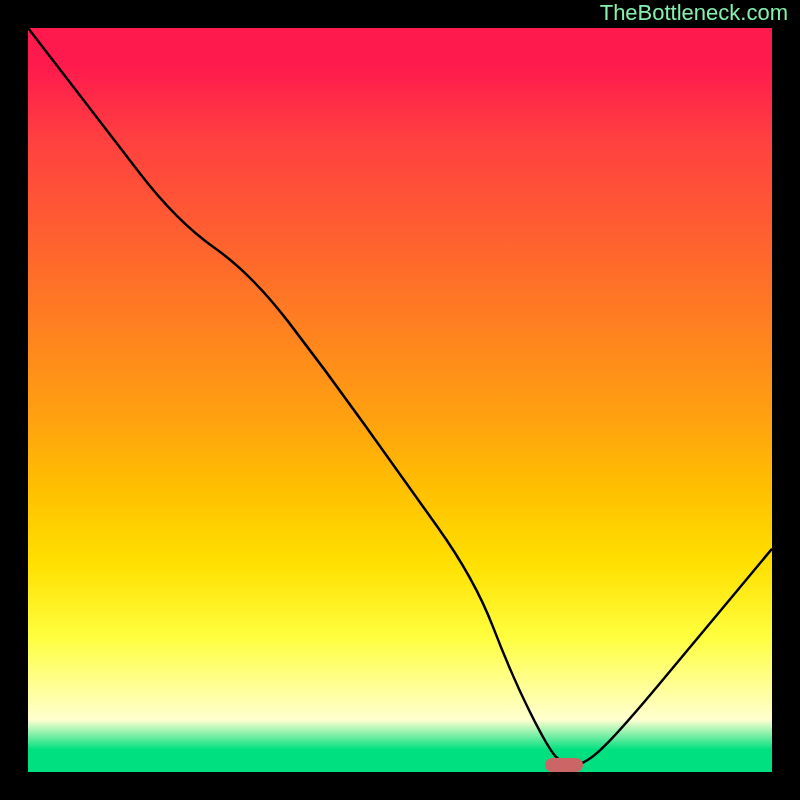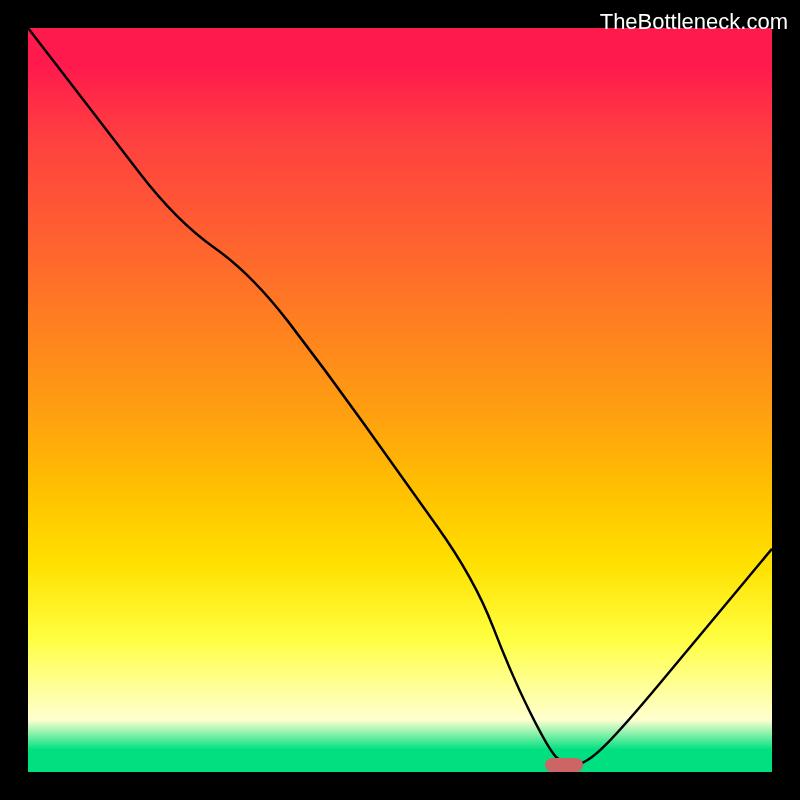--- a/index.html
+++ b/index.html
@@ -6,23 +6,23 @@
     margin: 0;
     padding: 0;
     width: 800px;
     height: 800px;
     background: #000;
     font-family: Arial, sans-serif;
     position: relative;
   }
   .watermark {
     position: absolute;
-    top: 9px;
+    top: 0;
     right: 12px;
-    color: #ffffff;
+    color: #86efac;
     font-size: 22px;
     font-weight: 500;
     z-index: 10;
   }
   .plot-area {
     position: absolute;
     left: 28px;
     top: 28px;
     width: 744px;
     height: 744px;

